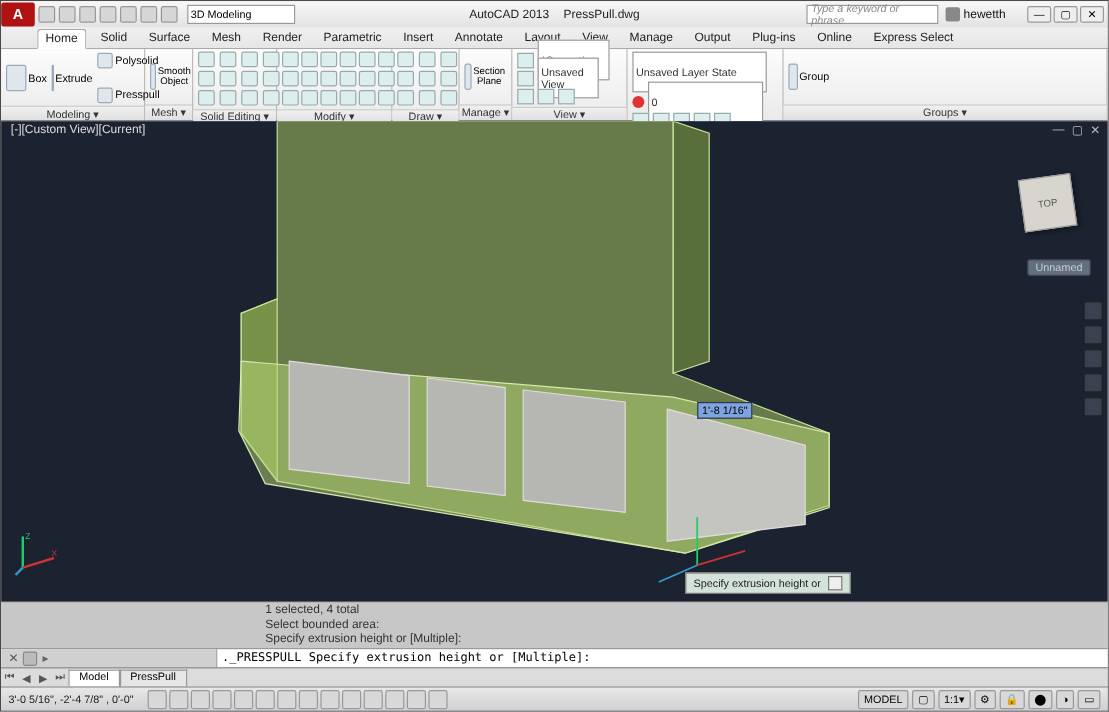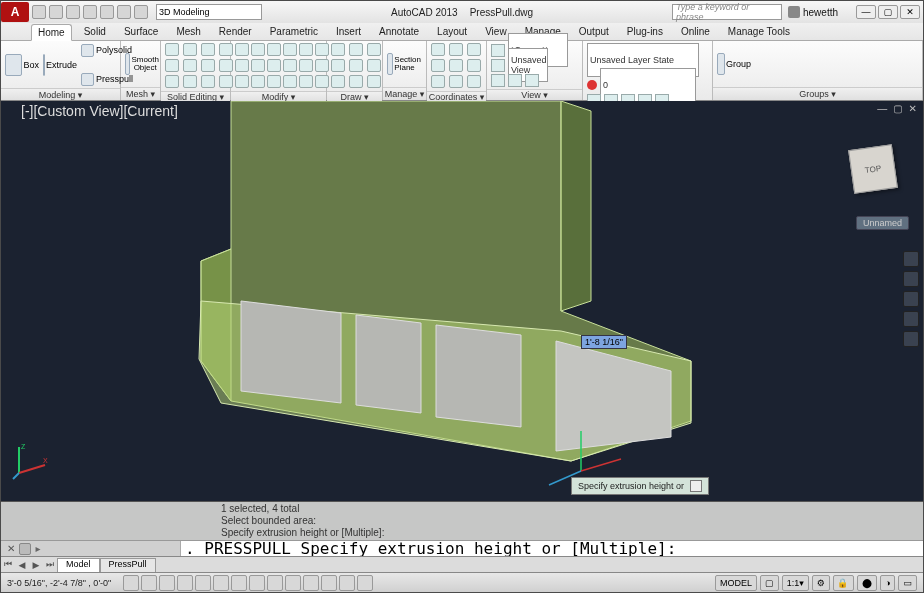--- a/index.html
+++ b/index.html
@@ -4,21 +4,21 @@
 <style>
 * { margin: 0; padding: 0; box-sizing: border-box; font-family: "Segoe UI", Tahoma, sans-serif; user-select: none; }
 body { width: 924px; height: 593px; overflow: hidden; background: #fff; position: relative; }
 
 
 .window-frame { width: 100%; height: 100%; border: 1px solid #4a4a4a; display: flex; flex-direction: column; }
 .titlebar { height: 22px; background: linear-gradient(#f7f7f7,#e3e3e3); display: flex; align-items: center; font-size: 10px; position: relative; }
 .titlebar .logo { width: 28px; height: 20px; background: #b01111; color: #fff; display: flex; align-items: center; justify-content: center; font-weight: bold; font-size: 12px; margin-right: 3px; border-radius: 2px; }
 .titlebar .qat { display: flex; gap: 3px; align-items: center; }
 .titlebar .qat .qicon { width: 14px; height: 14px; background: #d6d6d6; border: 1px solid #999; border-radius: 2px; }
-.titlebar .ws-select { margin-left: 8px; height: 16px; width: 106px; font-size: 9px; background: #fff; border: 1px solid #999; padding: 4px 2px; display: flex; align-items: center; }
+.titlebar .ws-select { margin-left: 8px; height: 16px; width: 90px; font-size: 9px; background: #fff; border: 1px solid #999; padding: 4px 2px; display: flex; align-items: center; }
 .titlebar .title-center { position: absolute; left: 50%; transform: translateX(-50%); display: flex; gap: 12px; color: #222; }
 .titlebar .search { margin-left: auto; width: 110px; height: 16px; border: 1px solid #999; background: #fff; font-size: 9px; font-style: italic; color: #888; padding: 0 3px; display: flex; align-items: center; }
 .titlebar .user { margin-left: 6px; font-size: 10px; color: #111; display:flex; align-items:center; gap:3px;}
 .titlebar .winbtns { margin-left: 10px; display: flex; gap: 2px; margin-right: 3px; }
 .titlebar .winbtn { width: 20px; height: 14px; border: 1px solid #999; background: #eee; border-radius: 2px; display:flex;align-items:center;justify-content:center;font-size:9px;}
 
 
 .ribbon-tabs { height: 18px; background: linear-gradient(#f0f0f0,#e6e6e6); display: flex; align-items: center; padding-left: 30px; font-size: 10px; gap: 6px; border-bottom: 1px solid #aaa;}
 .ribbon-tabs .rtab { padding: 2px 6px; color: #222; }
 .ribbon-tabs .rtab.active { background: #fff; border: 1px solid #aaa; border-bottom: 1px solid #fff; border-radius: 3px 3px 0 0; margin-bottom: -1px; }
@@ -34,21 +34,21 @@
 .rb-btn-sm { display: flex; align-items: center; gap: 2px; height: 14px; }
 .rb-btn-sm .ic { width: 13px; height: 13px; background: #dfe6ec; border: 1px solid #9ab; border-radius: 2px; }
 .rb-stack { display: flex; flex-direction: column; gap: 15px; }
 .rb-grid { display: grid; grid-template-columns: repeat(4,16px); grid-auto-rows: 14px; gap: 2px; }
 .rb-grid .ic { width: 14px; height: 13px; background: #dee; border: 1px solid #9aa; border-radius: 2px; }
 .rb-row { display: flex; align-items: center; gap: 3px; height: 14px; }
 .rb-input { height: 14px; background: #fff; border: 1px solid #999; font-size: 9px; padding: 16px 2px; display: flex; align-items: center; color: #333; }
 
 
 .draw-area { flex: 1; background: #1b2230; position: relative; overflow: hidden; }
-.draw-title { position: absolute; top: 2px; left: 20px; color: #ddd; font-size: 14px; }
+.draw-title { position: absolute; top: 2px; left: 8px; color: #ddd; font-size: 10px; }
 .draw-title-right { position: absolute; top: 2px; right: 6px; display: flex; gap: 6px; color: #bbb; font-size: 10px; }
 .draw-title-right span { cursor: default; }
 
 
 .model { position: absolute; left: 160px; top: 0; width: 600px; height: 430px; }
 .model svg { width: 100%; height: 100%; }
 
 .viewcube { position: absolute; right: 20px; top: 40px; width: 60px; height: 60px; }
 .viewcube .cube { width: 44px; height: 44px; background: #d8d5cf; border: 1px solid #999; transform: rotate(-8deg); position: relative; left: 8px; top: 6px; box-shadow: 2px 2px 4px rgba(0,0,0,.4); display:flex;align-items:center;justify-content:center;font-size:8px;color:#555;}
 .unnamed-tag { position: absolute; right: 14px; top: 115px; background: #607080; color: #ccc; padding: 1px 6px; font-size: 9px; border-radius: 2px; border:1px solid #445;}
@@ -61,21 +61,21 @@
 .tooltip .drop { width:12px;height:12px;border:1px solid #777;background:#eee;}
 
 .ucs { position: absolute; left: 10px; bottom: 20px; width: 40px; height: 40px; }
 
 
 .cmd-area { background: #c6c7c6; border-top: 1px solid #555; font-size: 10px; font-family: Consolas, monospace; }
 .cmd-hist { background: #c6c7c6; color: #333; padding: 1px 4px 1px 220px; line-height: 12px; }
 .cmd-line { display: flex; align-items: center; background: #fff; border-top: 1px solid #999; height: 16px; }
 .cmd-line .handle { width: 180px; background: #d0d0d0; height: 100%; display: flex; align-items: center; gap: 4px; padding-left: 6px; border-right:1px solid #aaa;}
 .cmd-line .handle .hic { width:12px;height:12px;background:#bbb;border:1px solid #888;border-radius:2px;}
-.cmd-prompt { font-family: Consolas, monospace; font-size: 16px; padding-left:4px;}
+.cmd-prompt { font-family: Consolas, monospace; font-size: 10px; padding-left:4px;}
 
 
 .doc-tabs { height: 16px; background: #dcdcdc; display: flex; align-items: center; font-size: 9px; border-top: 1px solid #888; }
 .doc-tabs .arrow { width: 14px; text-align: center; color: #555; }
 .doc-tabs .dtab { background: #fff; border: 1px solid #999; padding: 0 8px; height: 14px; margin-top: 1px; border-bottom: none; }
 .doc-tabs .dtab.inactive { background: #e6e6e6; }
 
 
 .statusbar { height: 20px; background: linear-gradient(#e8e8e8,#d0d0d0); display: flex; align-items: center; font-size: 9px; border-top: 1px solid #888; }
 .statusbar .coords { padding: 0 6px; color: #222; }
@@ -127,21 +127,21 @@
     <div class="rtab">Render</div>
     <div class="rtab">Parametric</div>
     <div class="rtab">Insert</div>
     <div class="rtab">Annotate</div>
     <div class="rtab">Layout</div>
     <div class="rtab">View</div>
     <div class="rtab">Manage</div>
     <div class="rtab">Output</div>
     <div class="rtab">Plug-ins</div>
     <div class="rtab">Online</div>
-    <div class="rtab">Manage Tools</div>
+    <div class="rtab">Express Select</div>
   </div>
 
   <div class="ribbon">
     <div class="panel" style="width:120px">
       <div class="panel-body">
         <div class="rb-btn-lg">
             <div class="ic"></div>
             <span>Box</span>
           </div>
         <div class="rb-btn-lg">
@@ -227,50 +227,34 @@
             <div class="ic"></div>
             <div class="ic"></div>
       </div>
         </div>
       <div class="panel-label">Draw ▾</div>
     </div>
     <div class="panel" style="width:44px">
       <div class="panel-body">
           <div class="rb-btn-lg">
             <div class="ic"></div>
-            <span style="font-size:8px;line-height:8px">Section Plane</span>
+            <span style="font-size:8px;text-align:center;line-height:8px">Section Plane</span>
           </div>
         </div>
       <div class="panel-label">Manage ▾</div>
-    </div>
-    <div class="panel" style="width:60px">
-      <div class="panel-body">
-          <div class="rb-grid" style="grid-template-columns:repeat(3,16px)">
-        <div class="ic"></div>
-            <div class="ic"></div>
-            <div class="ic"></div>
-        <div class="ic"></div>
-            <div class="ic"></div>
-            <div class="ic"></div>
-        <div class="ic"></div>
-            <div class="ic"></div>
-            <div class="ic"></div>
-      </div>
-        </div>
-      <div class="panel-label">Coordinates ▾</div>
     </div>
     <div class="panel" style="width:96px">
       <div class="panel-body" style="flex-direction:column;align-items:stretch;gap:1px">
         <div class="rb-row">
             <div class="ic" style="width:14px;height:13px;background:#dee;border:1px solid #9aa"></div>
             <div class="rb-input" style="width:60px">*Current*</div>
           </div>
         <div class="rb-row">
             <div class="ic" style="width:14px;height:13px;background:#dee;border:1px solid #9aa"></div>
-            <div class="rb-input" style="width:40px">Unsaved View</div>
+            <div class="rb-input" style="width:51px">Unsaved View</div>
           </div>
         <div class="rb-row">
             <div class="ic" style="width:14px;height:13px;background:#dee;border:1px solid #9aa"></div>
             <div class="ic" style="width:14px;height:13px;background:#dee;border:1px solid #9aa"></div>
             <div class="ic" style="width:14px;height:13px;background:#dee;border:1px solid #9aa"></div>
           </div>
       </div>
       <div class="panel-label">View ▾</div>
     </div>
     <div class="panel" style="width:130px">

